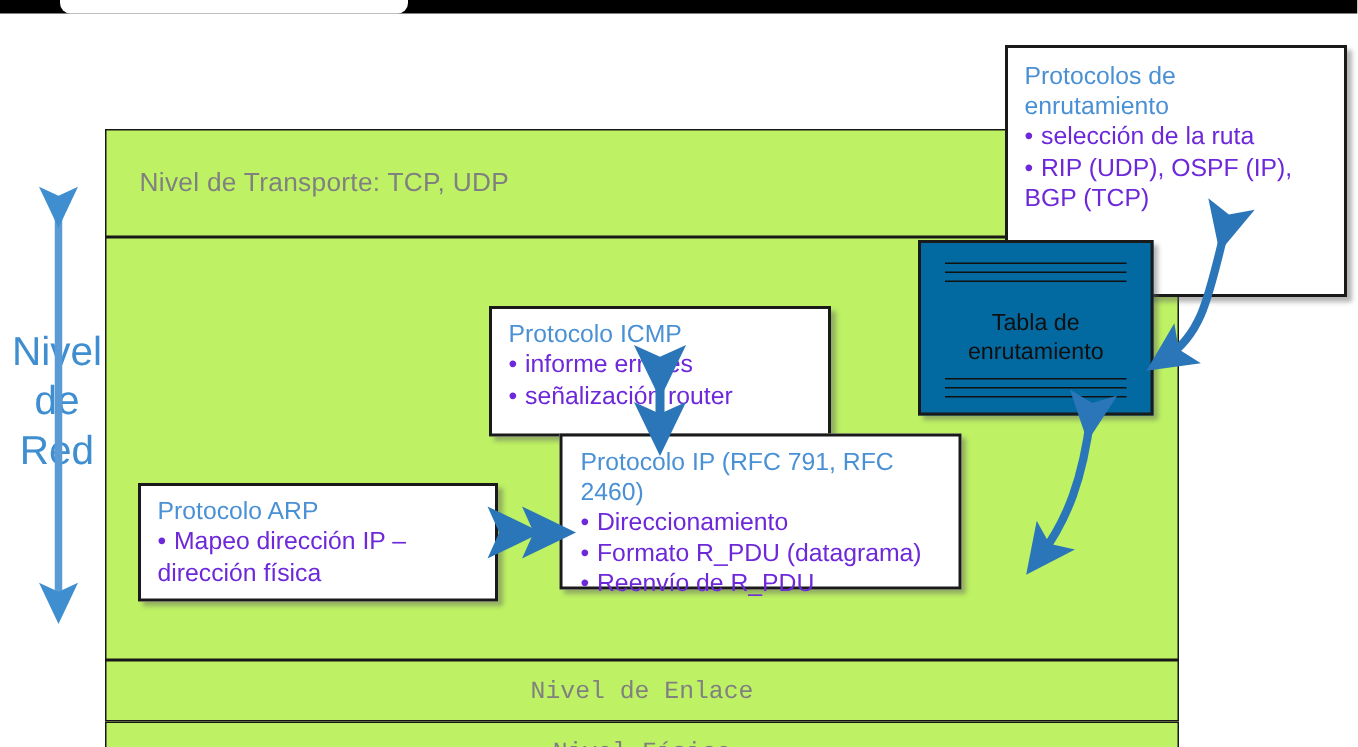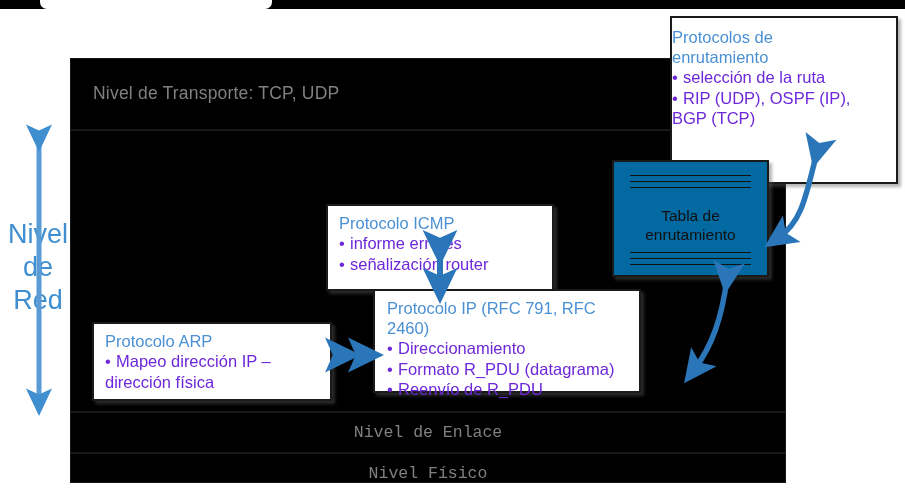--- a/index.html
+++ b/index.html
@@ -11,21 +11,21 @@
     position:relative;
   }
   #stage{position:absolute;left:0;top:0;width:905px;height:498px;}
 
   
   .topbar{position:absolute;left:0;top:0;width:905px;height:9px;background:#000;}
   .topnotch{position:absolute;left:40px;top:0;width:232px;height:9px;background:#fff;
             border-bottom-left-radius:7px;border-bottom-right-radius:7px;}
 
   
-  .layerbox{position:absolute;border:1.6px solid #181818;background:#000000;box-sizing:border-box;}
+  .layerbox{position:absolute;border:1.6px solid #181818;background:#bef264;box-sizing:border-box;margin-top:28px;}
   .layer-label-left{
     position:absolute;color:#808080;font-size:17.5px;letter-spacing:.2px;
   }
   .layer-label-center{
     position:absolute;width:100%;text-align:center;color:#808080;font-size:16.5px;font-family:Liberation Mono, monospace;
   }
 
   
   .card{
     position:absolute;background:#fff;border:2.1px solid #1a1a1a;box-sizing:border-box;
@@ -71,21 +71,21 @@
   <div class="layerbox" style="left:70px;top:453px;width:716px;height:30px;">
     <div class="layer-label-center" style="top:10px;">Nivel Físico</div>
   </div>
 
   <div class="nivelred" style="left:2px;top:218px;">
     <div>Nivel</div>
     <div>de</div>
     <div>Red</div>
   </div>
 
-  <div class="card" style="left:670px;top:16px;width:228px;height:168px;padding:9px 10px 0 0;">
+  <div class="card" style="left:670px;top:30px;width:228px;height:168px;padding:9px 10px 0 11px;">
     <div class="title">Protocolos de</div>
     <div class="title">enrutamiento</div>
     <ul class="bullets">
       <li><span class="b">•</span><span>selección de la ruta</span></li>
       <li><span class="b">•</span><span>RIP (UDP), OSPF (IP),</span></li>
       <li style="padding-left:0;"><span>BGP (TCP)</span></li>
     </ul>
   </div>
 
   <div class="card" style="left:326px;top:156px;width:228px;height:87px;padding:7px 10px 0 11px;margin-top:48px;">

